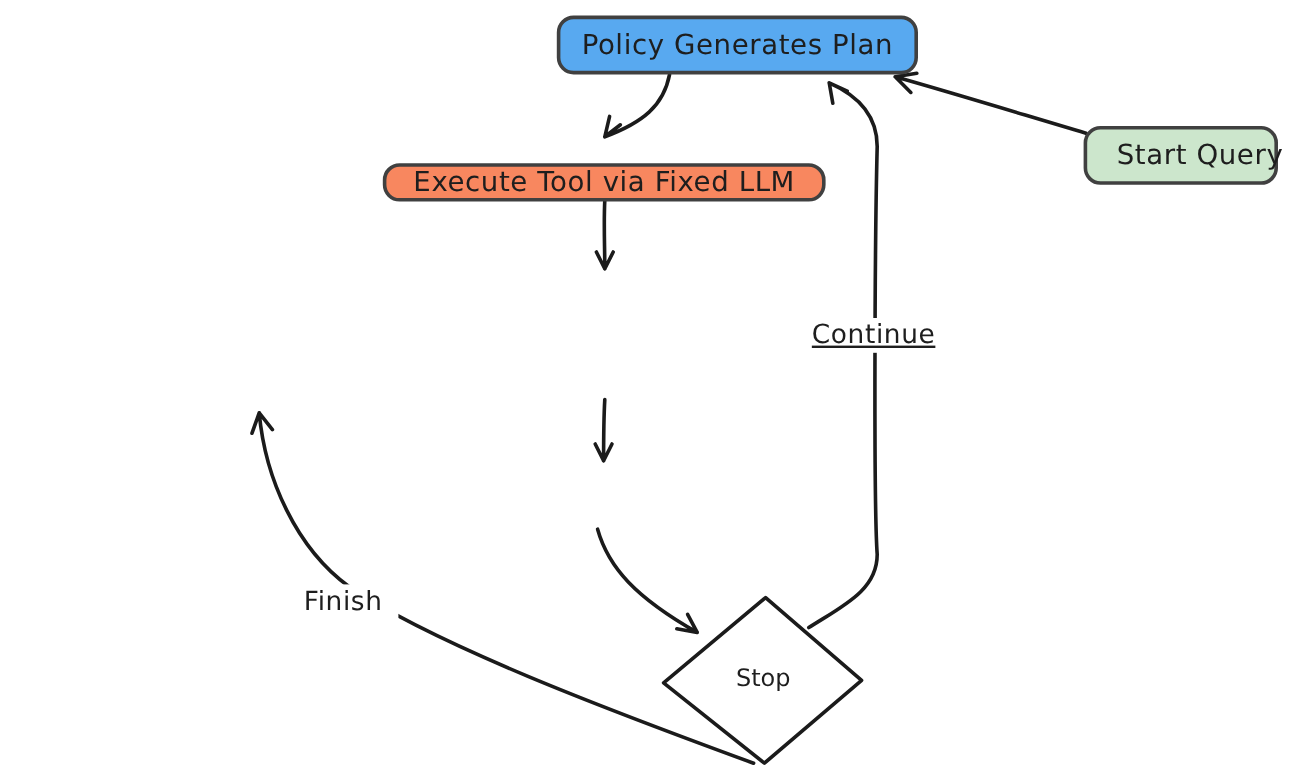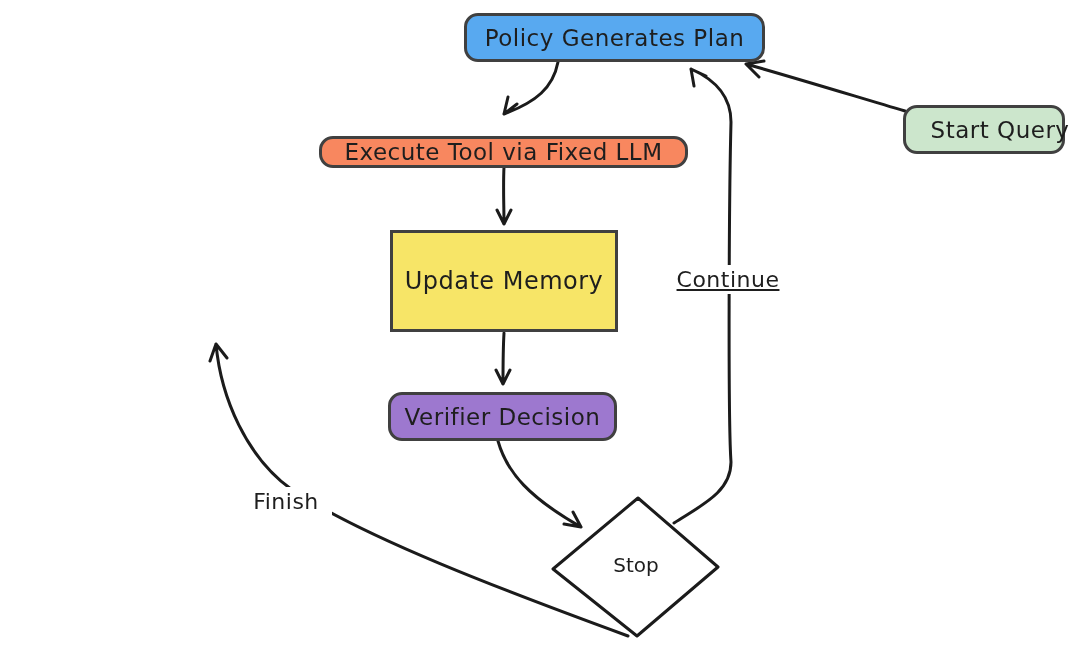--- a/index.html
+++ b/index.html
@@ -77,27 +77,21 @@
   </div>
 
   <div class="node rounded node-start" style="background-color: rgb(204, 230, 204);">
     <span>Start Query</span>
   </div>
 
   <div class="node rounded node-execute" style="background-color: rgb(248, 135, 95);">
     <span>Execute Tool via Fixed LLM</span>
   </div>
 
-  <div class="node node-update" style="background-color: rgb(247, 229, 103);">
-    <span>Update Memory</span>
-  </div>
 
-  <div class="node rounded node-verifier" style="background-color: rgb(157, 120, 207);">
-    <span>Verifier Decision</span>
-  </div>
 
 
   <div class="diamond-label">Stop</div>
 
   <div class="edge-label label-continue">Continue</div>
 
   <div class="edge-label label-finish">Finish</div>
 
 </div>
 

